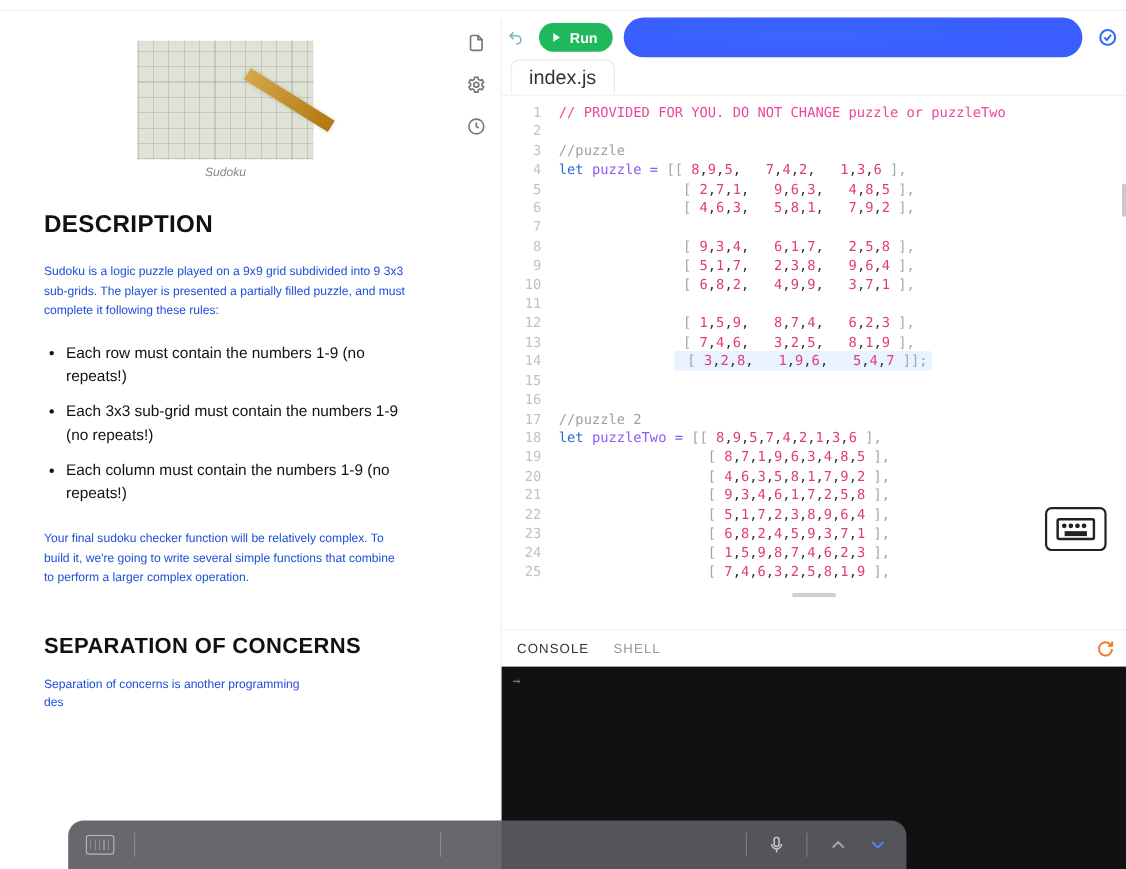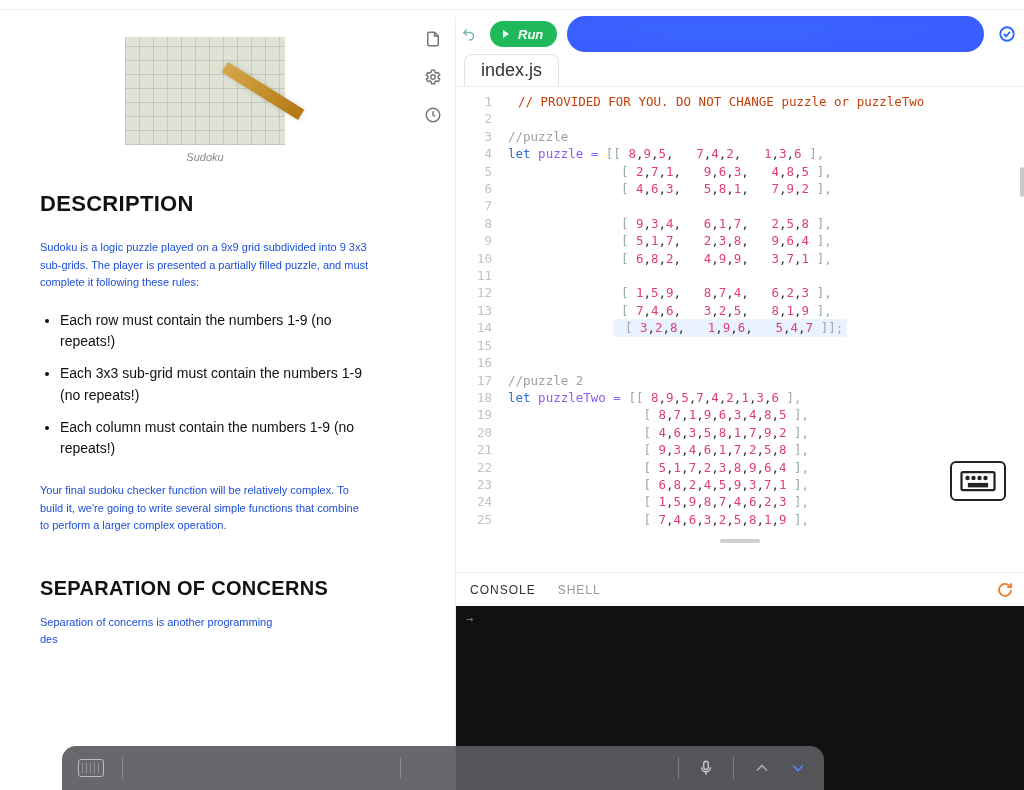--- a/index.html
+++ b/index.html
@@ -33,35 +33,35 @@
 
 #rail { width:46px; border-right:1px solid #eee; display:flex; flex-direction:column; align-items:center; padding-top:12px; gap:18px; }
 .railicon { width:20px; height:20px; color:#777; display:flex; align-items:center; justify-content:center; cursor:pointer; }
 
 
 #idebody { flex:1; display:flex; flex-direction:column; }
 
 
 #toolrow { height:34px; display:flex; align-items:center; gap:10px; padding-left:2px; }
 #undo { width:22px; height:22px; color:#8aa; display:flex; align-items:center; justify-content:center; cursor:pointer; }
-#runbtn { background:#1fb85a; color:#fff; border:none; border-radius:14px; height:26px; padding:0 14px 0 10px; font-weight:600; font-size:13px; display:flex; align-items:center; gap:6px; cursor:pointer;font-style:italic; }
+#runbtn { background:#1fb85a; color:#fff; border:none; border-radius:14px; height:26px; padding:0 14px 0 10px; font-weight:600; font-size:13px; display:flex; align-items:center; gap:6px; cursor:pointer; }
 #runbtn svg { fill:#fff; }
 #blob { flex:1; height:36px; background:radial-gradient(ellipse at 40% 40%,#3a67ff,#3a5dff 60%); border-radius:20px; margin-right:4px; }
 #rightchk { width:18px; height:18px; margin-right:8px; }
 
 
 #tabrow { height:36px; display:flex; align-items:flex-end; border-bottom:1px solid #eee; }
 .tab { height:32px; border:1px solid #e4e4e4; border-bottom:none; border-top-left-radius:8px; border-top-right-radius:8px; padding:0 16px; display:flex; align-items:center; font-size:18px; color:#333; background:#fff; margin-left:8px; }
 
 
 #editor { flex:1; display:flex; font-family:"SFMono-Regular",Menlo,Consolas,monospace; font-size:12.5px; line-height:17.4px; overflow:hidden; position:relative; }
 #gutter { width:44px; text-align:right; color:#c2c2c2; padding:6px 8px 0 0; user-select:none; }
 #code { flex:1; padding:6px 0 0 8px; white-space:pre; color:#333; position:relative; }
 .tk-cmt{color:#a0a0a0;}
-.tk-cmt2{color:#c2410c;margin-left:10px;}
+.tk-cmt2{color:#ec4899;}
 .tk-kw{color:#2a6dd9;}
 .tk-id{color:#8b5cf6;}
 .tk-num{color:#e03d73;}
 .tk-br{color:#9aa;}
 .hlrow{ background:#e8f3ff; display:inline-block; padding:0 4px; border-radius:2px;}
 
 #kbfloat { position:absolute; right:18px; bottom:42px; width:56px; height:40px; border:2px solid #222; border-radius:6px; background:#fff; display:flex; align-items:center; justify-content:center; cursor:pointer; }
 #dragbar { position:absolute; left:50%; bottom:0; transform:translateX(-50%); width:40px; height:4px; background:#cfcfcf; border-radius:2px; }
 
 

